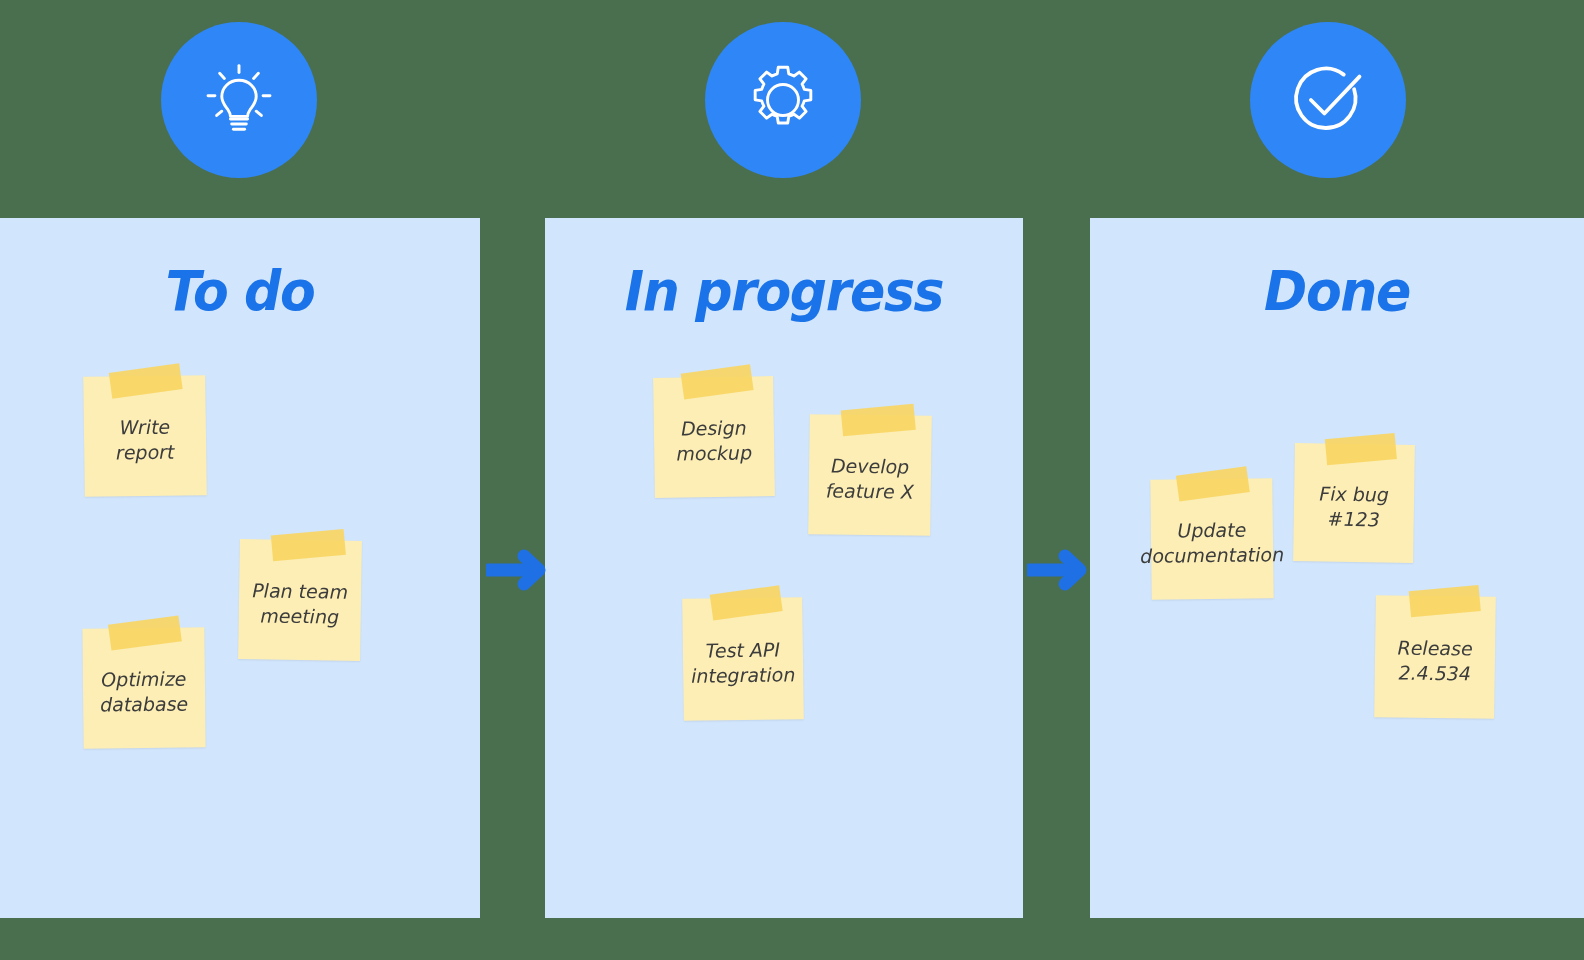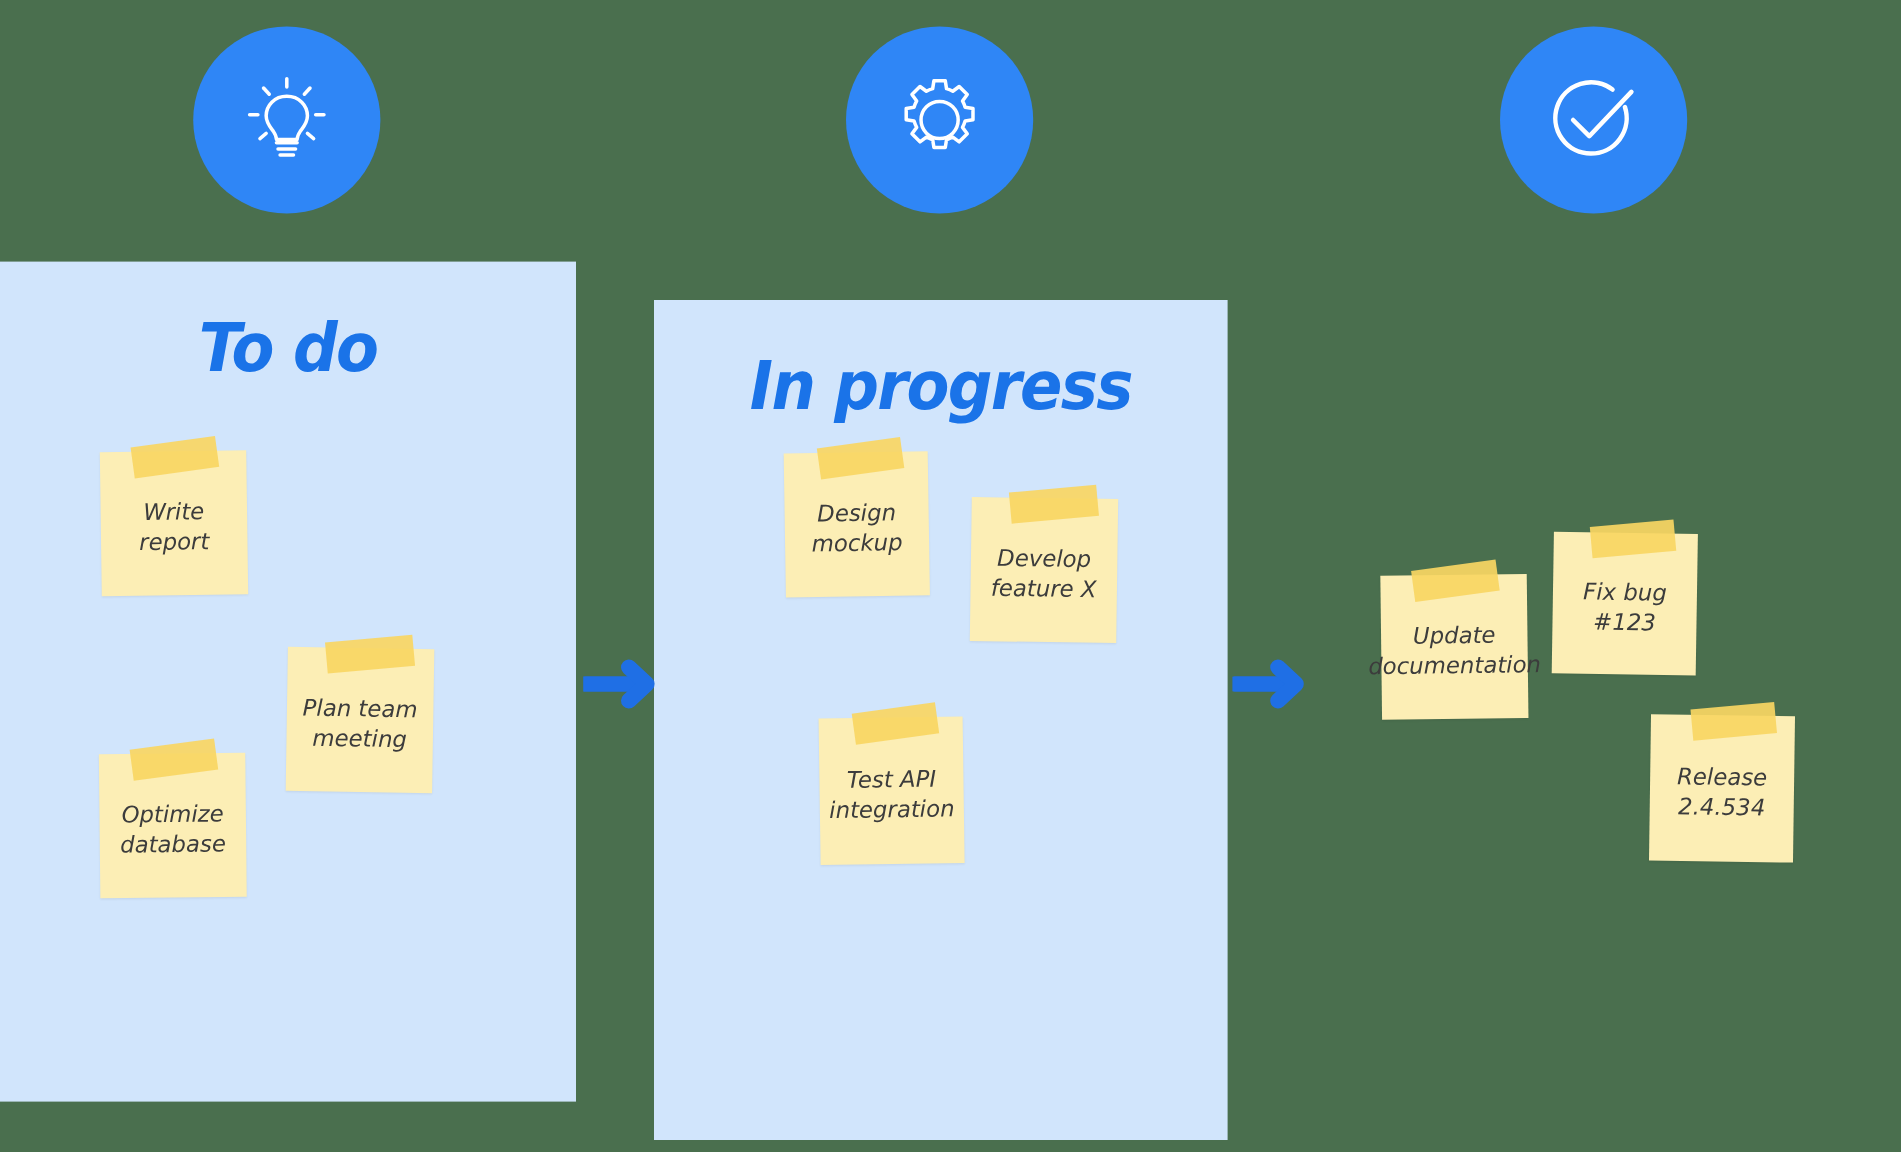--- a/index.html
+++ b/index.html
@@ -21,21 +21,21 @@
     inset: 0;
     font-style: italic;
   }
   .column {
     position: absolute;
     top: 218px;
     height: 700px;
     background: #d1e5fc;
   }
   .column.c0 { left: 0px;    width: 480px; }
-  .column.c1 { left: 545px;  width: 478px; margin-top: 32px; }
+  .column.c1 { left: 545px;  width: 478px; }
   .column.c2 { left: 1090px; width: 494px; }
 
   .col-title {
     position: absolute;
     top: 40px;
     left: 0;
     right: 0;
     text-align: center;
     color: #1a73e8;
     font-family: "DejaVu Sans", sans-serif;
@@ -143,20 +143,23 @@
   </div>
 
   <div class="column c0">
     <div class="col-title">To do</div>
   </div>
 
   <div class="column c1">
     <div class="col-title">In progress</div>
   </div>
 
+  <div class="column c2">
+    <div class="col-title">Done</div>
+  </div>
 
   <div class="arrow a0">
     <svg width="64" height="50" viewBox="0 0 64 50" fill="none" stroke="#1f6fe5" stroke-width="13" stroke-linecap="round" stroke-linejoin="round">
       <path d="M2 25 H50"></path>
       <path d="M38 11 L53 25 L38 39"></path>
     </svg>
   </div>
 
   <div class="arrow a1">
     <svg width="64" height="50" viewBox="0 0 64 50" fill="none" stroke="#1f6fe5" stroke-width="13" stroke-linecap="round" stroke-linejoin="round">

